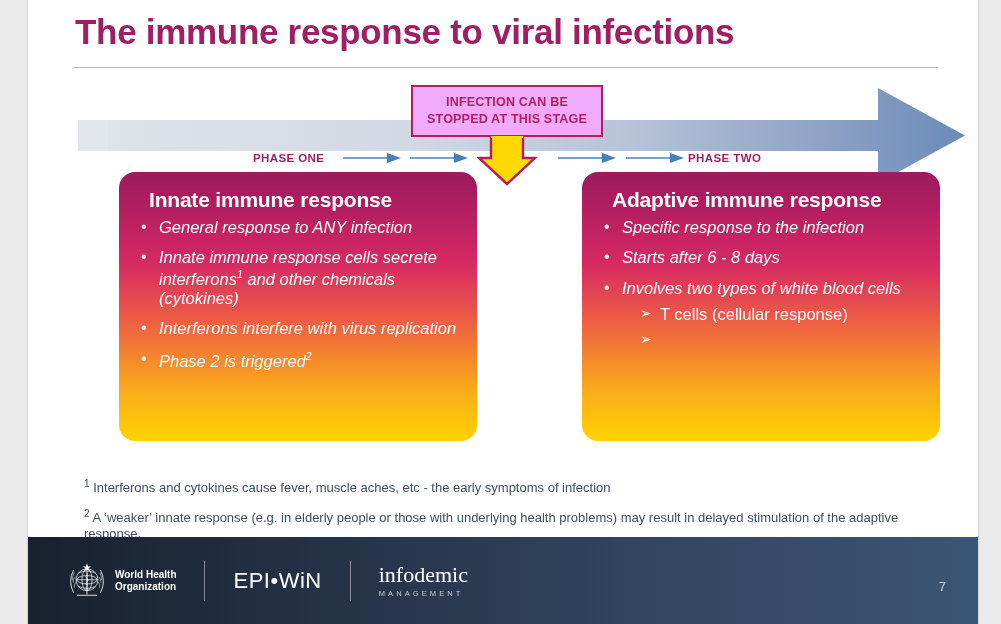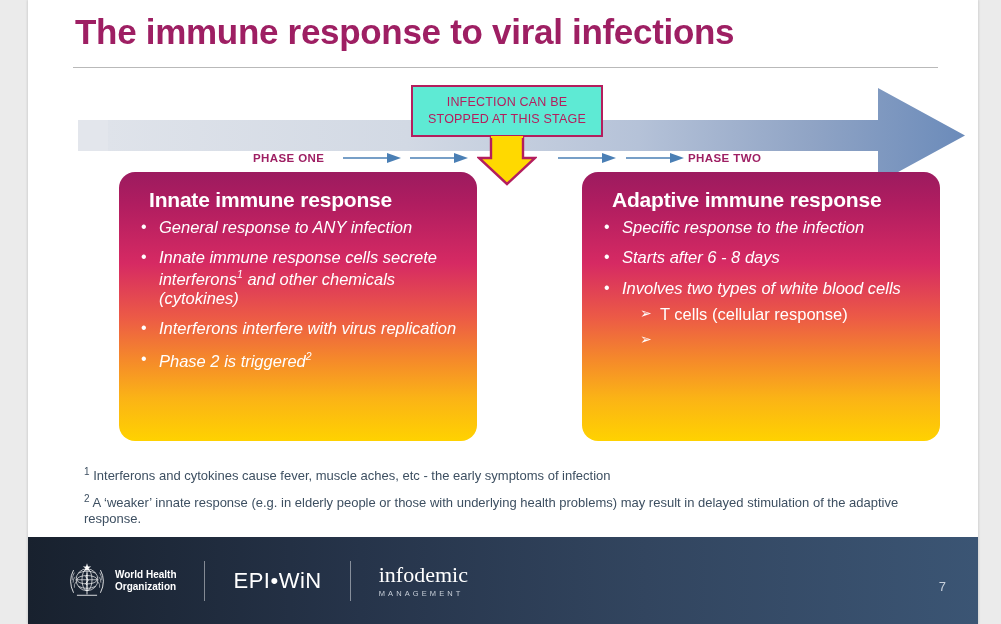--- a/index.html
+++ b/index.html
@@ -61,26 +61,26 @@
   #mini-c { left: 530px; }
   #mini-d { left: 598px; }
 
   
   #callout {
     position: absolute;
     left: 383px; top: 85px;
     width: 192px;
   }
   #callout-box {
-    background: #5eead4;
+    background: #f0abfc;
     border: 2px solid #b41e5d;
     padding: 7px 6px 8px;
     text-align: center;
     font-size: 12.5px;
-    font-weight: normal;
+    font-weight: bold;
     color: #b41e5d;
     line-height: 1.32;
     letter-spacing: .2px;
   }
   #callout-tail {
     position: absolute;
     left: 50%; top: 100%;
     transform: translateX(-50%);
     margin-top: -1px;
   }
@@ -141,21 +141,21 @@
   }
 
   
   #footnotes {
     position: absolute;
     left: 56px; top: 466px;
     width: 850px;
     color: #3d4f61;
     font-size: 13px;
   }
-  .footnote { margin-bottom: 9px; line-height: 1.2; }
+  .footnote { margin-bottom: 9px; line-height: 1.2; margin-top: 12px; }
   .footnote sup { font-size: 10px; vertical-align: super; }
 
   
   #footer {
     position: absolute;
     left: 0; bottom: 0;
     width: 950px; height: 87px;
     background: linear-gradient(90deg, #18212e 0%, #26344a 35%, #32455f 65%, #3b5574 100%);
   }
   #footer-inner {

